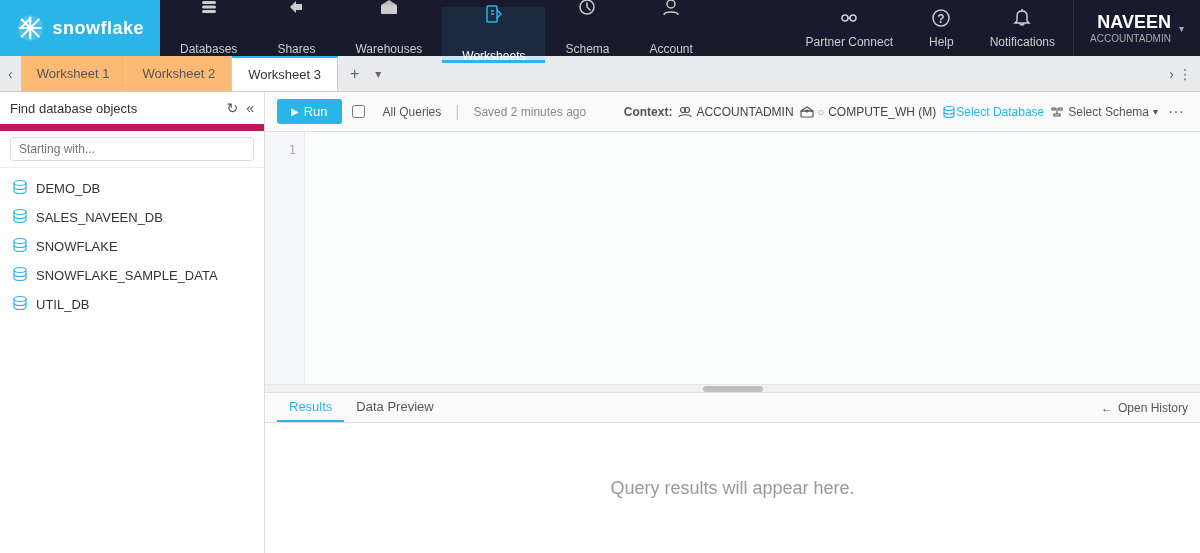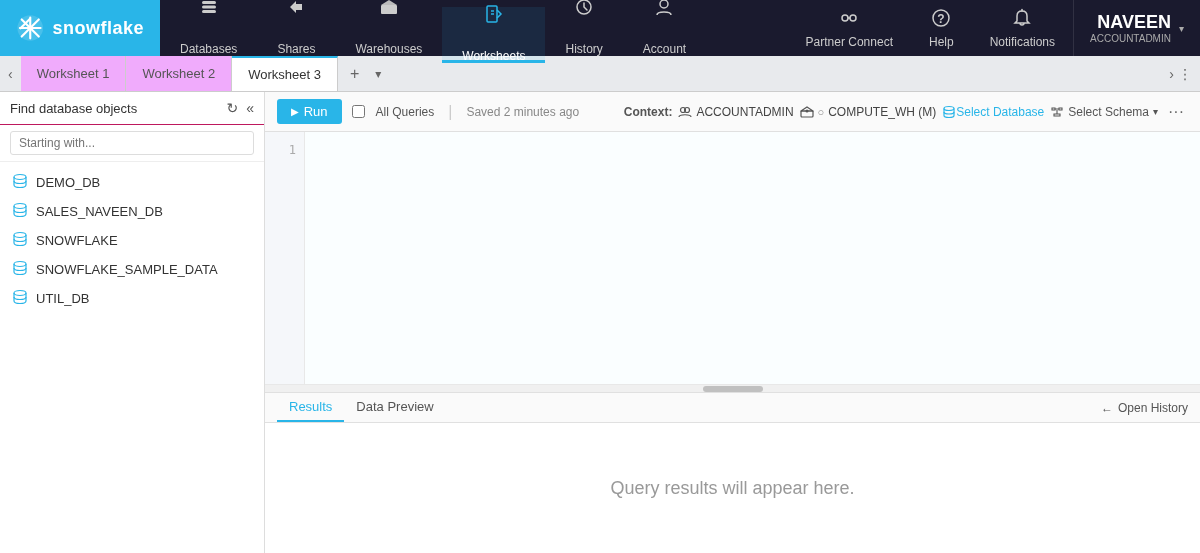--- a/index.html
+++ b/index.html
@@ -110,21 +110,21 @@
     }
     .tab {
       display: flex;
       align-items: center;
       padding: 0 16px;
       height: 100%;
       font-size: 13px;
       cursor: pointer;
       color: #555;
       border-right: 1px solid #ccc;
-      background: #f0abfc;
+      background: #fdba74;
     }
     .tab.active {
       background: white;
       color: #333;
       font-weight: 500;
       border-top: 2px solid #29b5e8;
     }
     .tab-actions {
       display: flex;
       align-items: center;
@@ -171,21 +171,21 @@
       border-right: 1px solid #ddd;
       display: flex;
       flex-direction: column;
       background: white;
     }
     .sidebar-header {
       display: flex;
       align-items: center;
       justify-content: space-between;
       padding: 8px 10px;
-      border-bottom: 1px solid #be185d;
+      border-bottom: 7px solid #be185d;
       font-size: 13px;
       color: #333;
       font-weight: 500;
     }
     .sidebar-header-actions {
       display: flex;
       gap: 8px;
       align-items: center;
     }
     .sidebar-search {
@@ -245,21 +245,21 @@
       border-radius: 3px;
       padding: 5px 14px;
       font-size: 13px;
       cursor: pointer;
       font-weight: 500;
     }
     .run-triangle { font-size: 10px; }
     .all-queries-check {
       display: flex;
       align-items: center;
-      gap: 11px;
+      gap: 18px;
       font-size: 12px;
       color: #555;
     }
     .all-queries-check input { margin: 0; }
     .saved-text {
       font-size: 12px;
       color: #888;
     }
     .separator { color: #ccc; margin: 0 4px; }
 
@@ -449,21 +449,21 @@
       </span>
       <span>Worksheets</span>
     </div>
     <div class="nav-item">
       <span class="nav-icon">
         <svg width="20" height="20" viewBox="0 0 20 20" fill="none">
             <circle cx="10" cy="10" r="7" fill="none" stroke="#ccc" stroke-width="1.5"></circle>
             <polyline points="10,6 10,10 13,13" fill="none" stroke="#ccc" stroke-width="1.5" stroke-linecap="round"></polyline>
           </svg>
       </span>
-      <span>History</span>
+      <span>Schema</span>
     </div>
     <div class="nav-item">
       <span class="nav-icon">
         <svg width="20" height="20" viewBox="0 0 20 20" fill="none">
             <circle cx="10" cy="7" r="4" fill="none" stroke="#ccc" stroke-width="1.5"></circle>
             <path d="M3 18 C3 14 17 14 17 18" fill="none" stroke="#ccc" stroke-width="1.5"></path>
           </svg>
       </span>
       <span>Account</span>
     </div>

